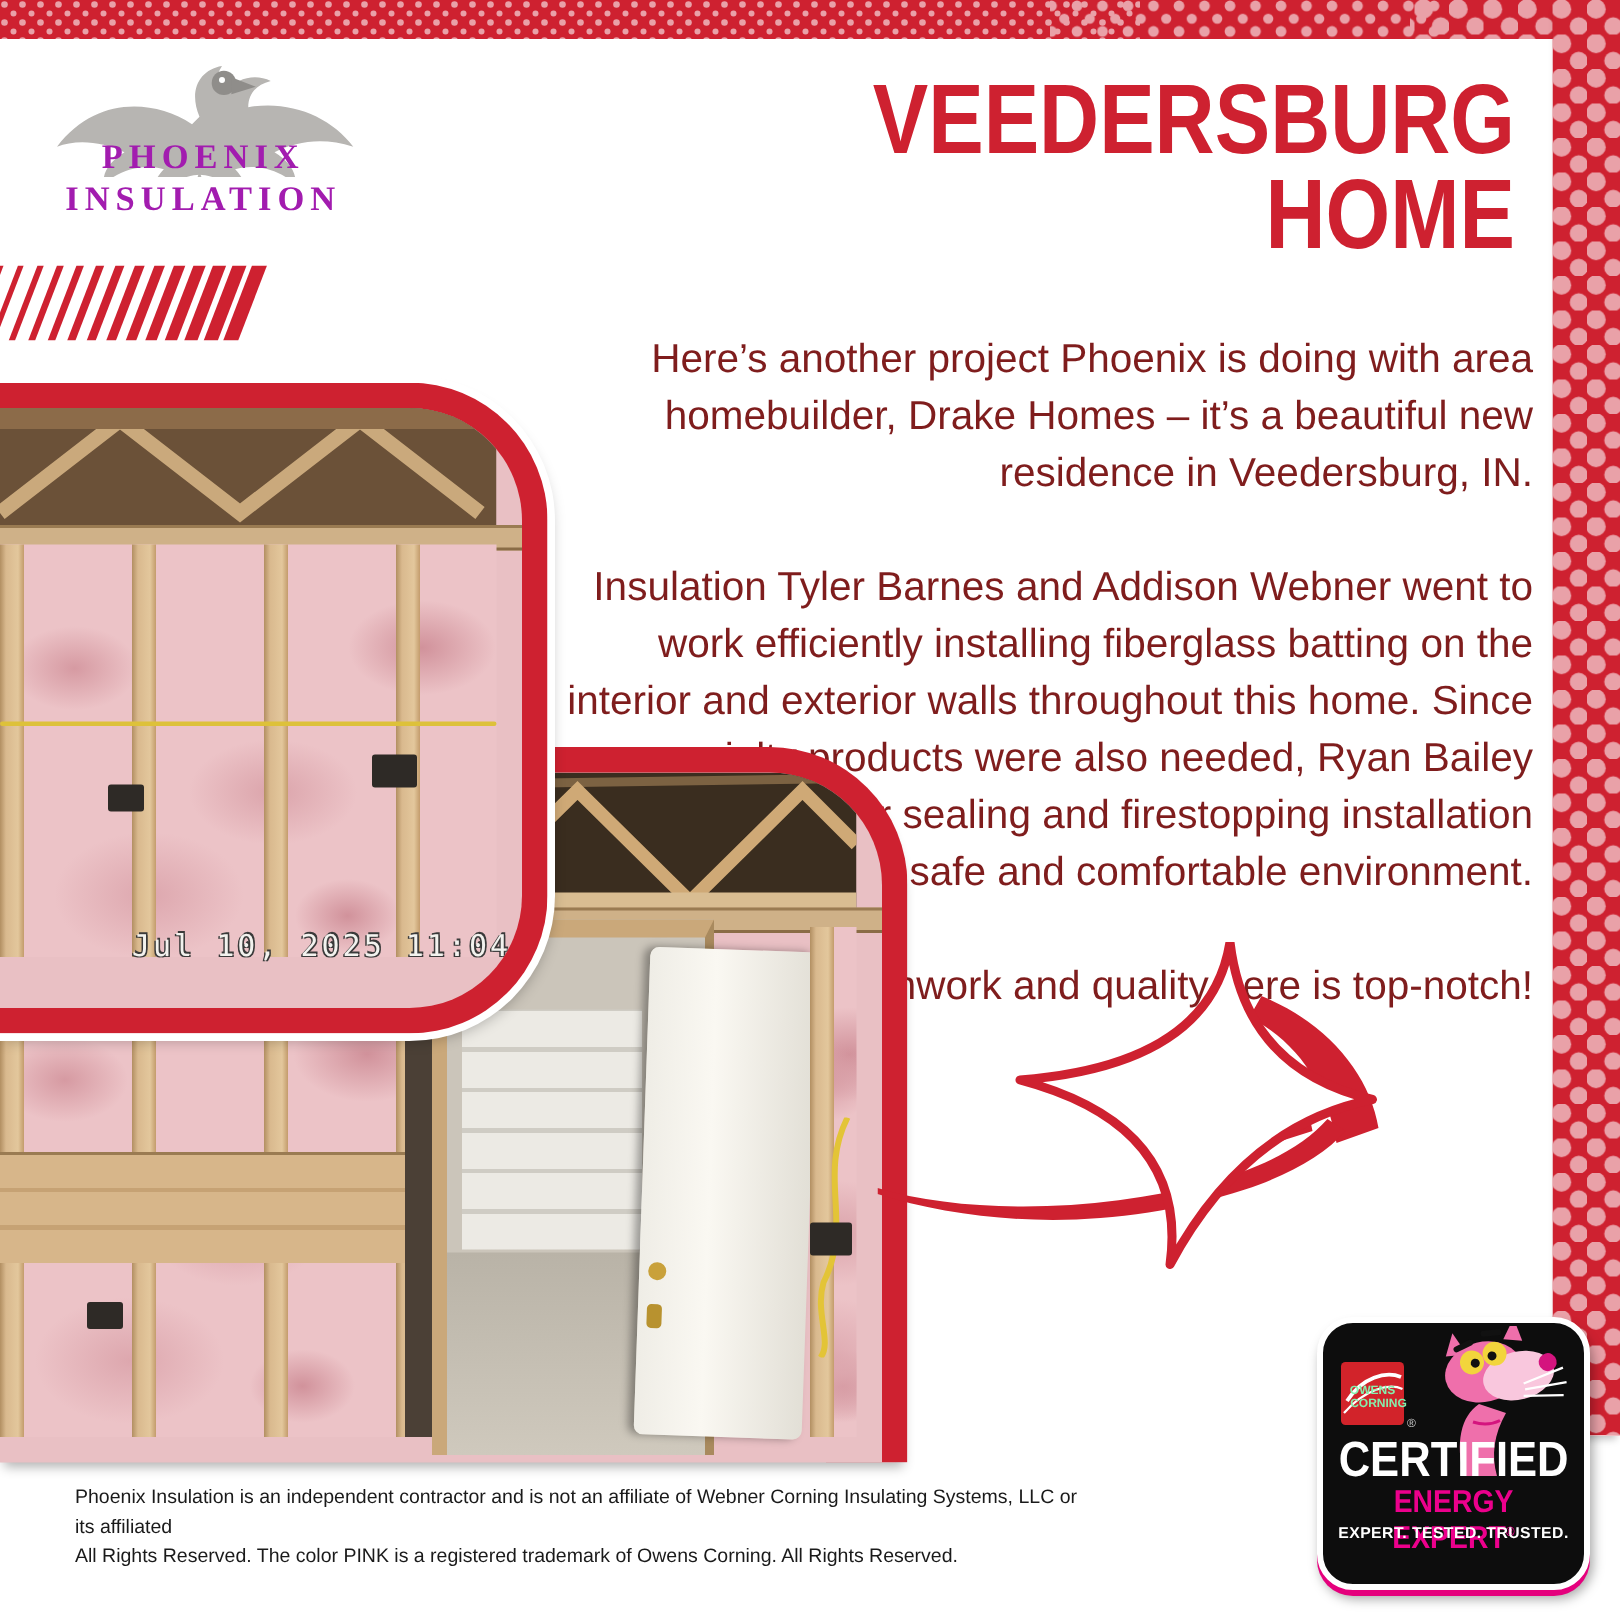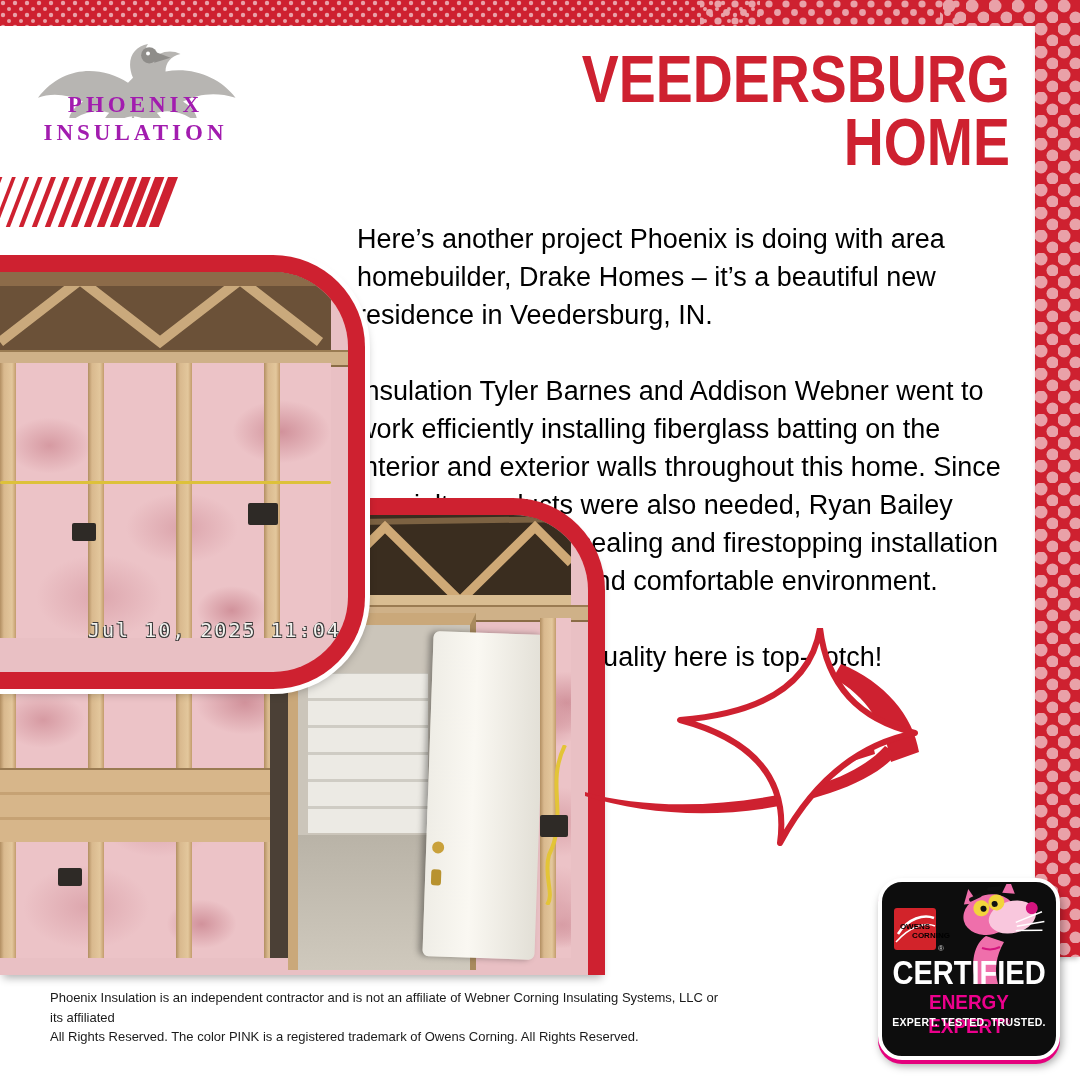--- a/index.html
+++ b/index.html
@@ -20,22 +20,22 @@
 
   
   .title{position:absolute;right:70px;top:48px;width:560px;text-align:right;color:#ce2130;
          font-weight:bold;font-size:66px;line-height:63px;transform:scaleX(.84);
          transform-origin:right top;letter-spacing:0px;}
 
   
   .stripes{position:absolute;left:0;top:177px;width:200px;height:50px;}
 
   
-  .body-text{position:absolute;right:58px;top:220px;width:665px;
-             color:#000000;font-size:27px;line-height:38px;}
+  .body-text{position:absolute;right:58px;top:220px;width:665px;text-align:right;
+             color:#7f1d1d;font-size:27px;line-height:38px;}
   .body-text p{margin:0 0 38px 0;}
   .body-text b{font-weight:normal;}
 
   
   .photo{position:absolute;background:#e9c0c4;border:17px solid #ce2130;border-left:none;
          overflow:hidden;}
   .photo-inner{position:absolute;inset:0;overflow:hidden;}
   #photo2{left:0;top:498px;width:588px;height:460px;border-bottom:none;
           border-radius:0 92px 0 0;box-shadow:0 6px 8px -3px rgba(0,0,0,.3);}
   #photo1{left:0;top:255px;width:348px;height:400px;border-radius:0 92px 92px 0;
@@ -78,23 +78,23 @@
   .knob2{position:absolute;left:6px;top:238px;width:10px;height:16px;border-radius:3px;background:#b8922f;}
   .dark-gap{position:absolute;left:270px;top:98px;width:18px;height:345px;background:#4b4036;}
 
   
   .swoosh{position:absolute;left:585px;top:628px;width:345px;height:218px;}
 
   
   .badge{position:absolute;left:878px;top:878px;width:174px;height:174px;background:#0d0d0d;
          border:4px solid #ffffff;border-radius:24px;box-shadow:0 4px 0 #e5007d,2px 6px 8px rgba(0,0,0,.35);}
   .oc-box{position:absolute;left:12px;top:26px;width:42px;height:42px;background:#d2232a;
-          border-radius:3px;color:#000000;font-weight:bold;text-align:center;}
+          border-radius:3px;color:#86efac;font-weight:bold;text-align:center;}
   .oc-box .t1{position:absolute;left:0;width:100%;top:14px;font-size:8px;letter-spacing:0;}
-  .oc-box .t2{position:absolute;left:16px;width:100%;top:23px;font-size:8px;}
+  .oc-box .t2{position:absolute;left:4px;width:100%;top:23px;font-size:8px;}
   .oc-reg{position:absolute;left:56px;top:62px;color:#cfcfcf;font-size:8px;}
   .badge-certified{position:absolute;left:0;width:100%;top:72px;text-align:center;color:#ffffff;
       font-weight:bold;font-size:33px;transform:scaleX(.88);letter-spacing:0;}
   .badge-energy{position:absolute;left:0;width:100%;top:108px;text-align:center;color:#ec008c;
       font-weight:bold;font-size:21px;transform:scaleX(.9);}
   .badge-energy sup{font-size:9px;}
   .badge-tagline{position:absolute;left:0;width:100%;top:134px;text-align:center;color:#ffffff;
       font-weight:bold;font-size:10.5px;letter-spacing:.3px;}
   .panther{position:absolute;left:48px;top:2px;width:116px;height:102px;}
 

